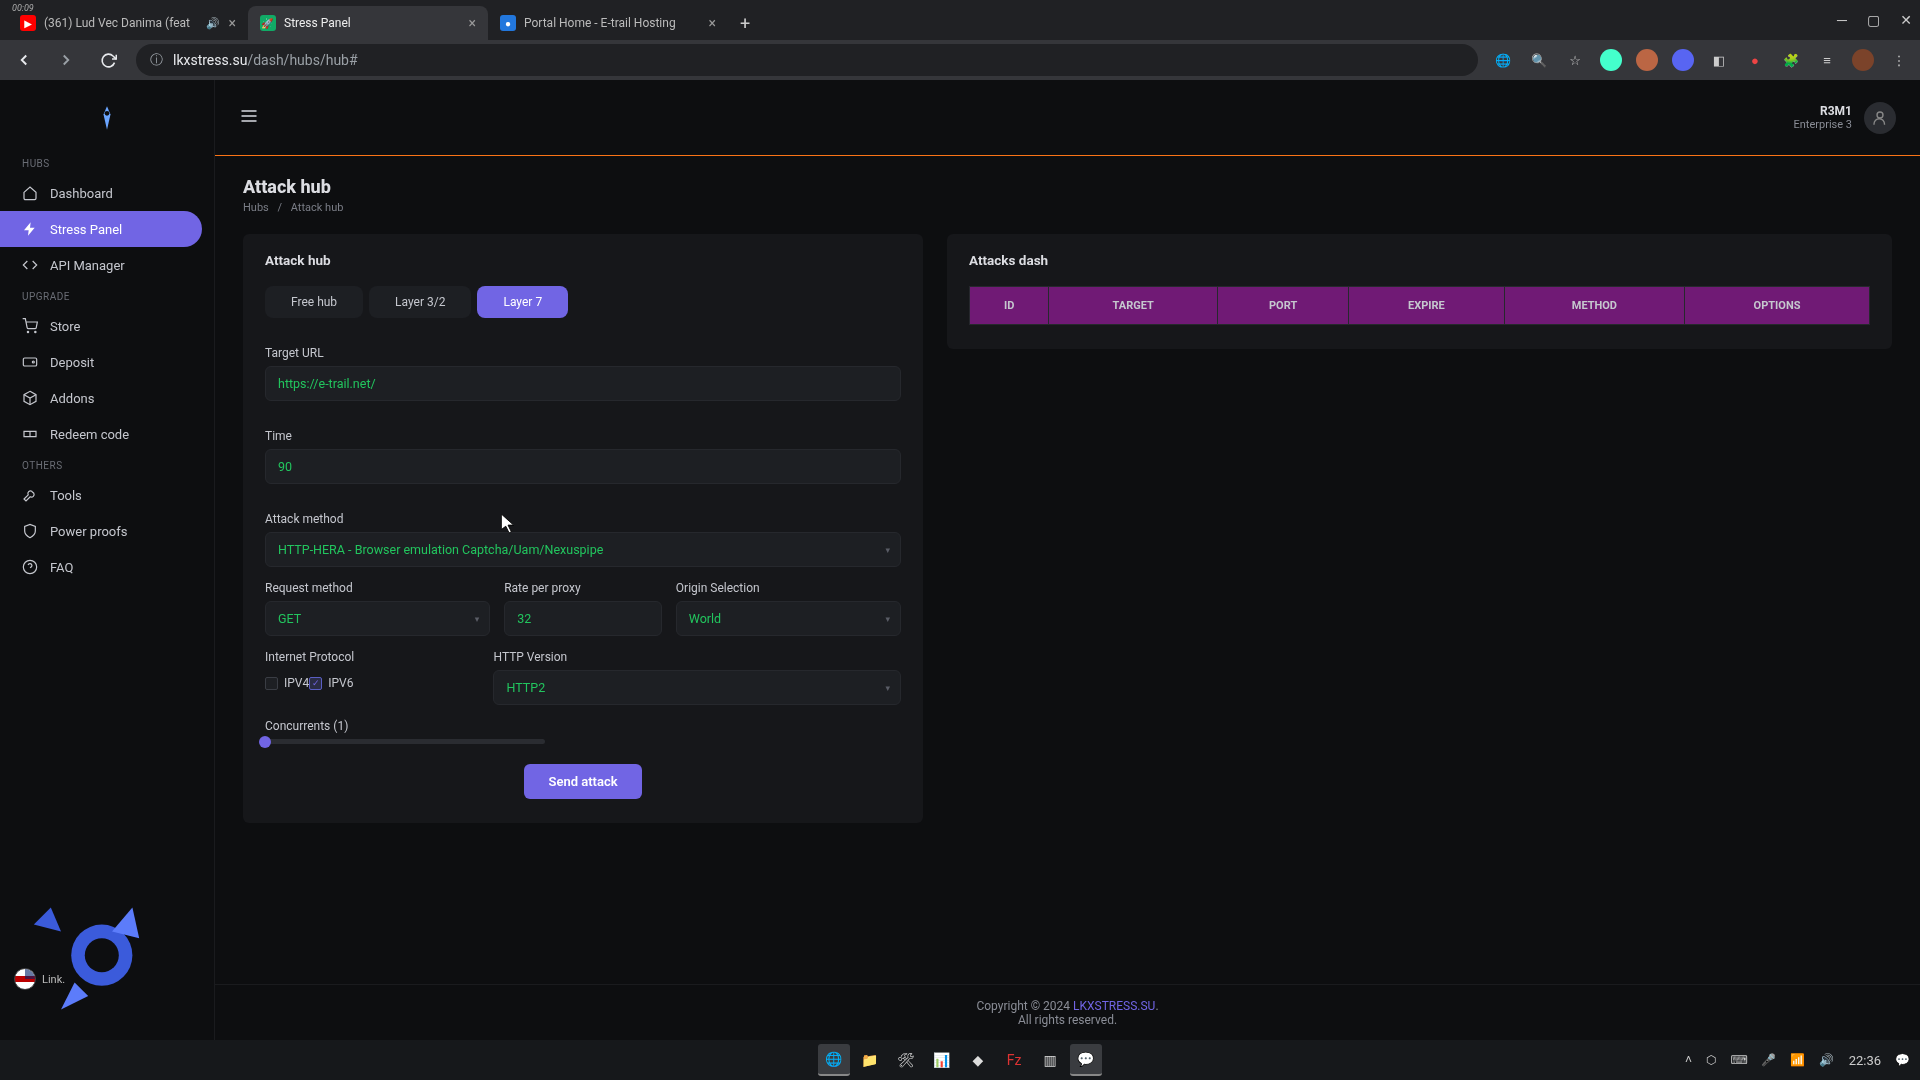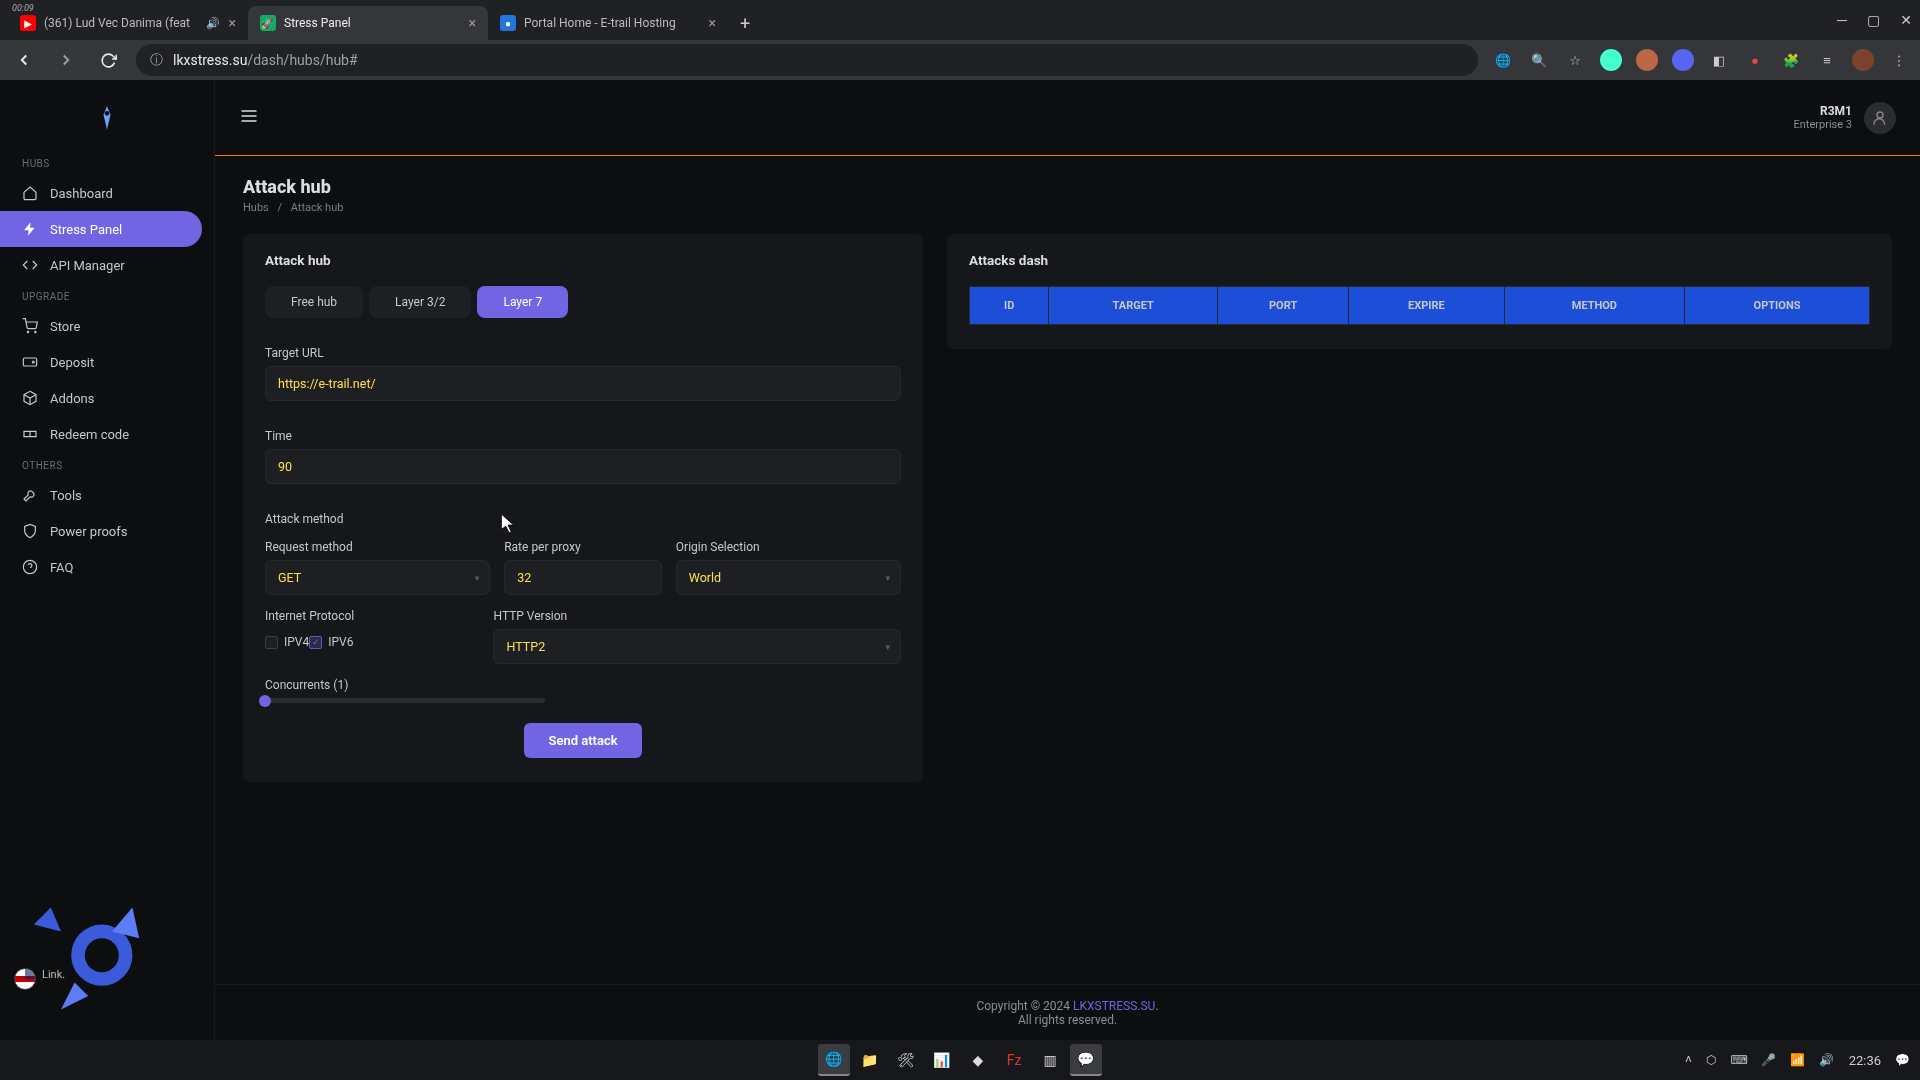--- a/index.html
+++ b/index.html
@@ -34,21 +34,21 @@
 .app { display: flex; height: calc(100% - 80px - 40px); }
 .sidebar { width: 215px; background: #0d0e10; border-right: 1px solid #1a1b1e; padding: 16px 0; position: relative; }
 .logo-small { display: flex; justify-content: center; padding: 8px 0 18px; }
 .logo-small svg { width: 28px; height: 28px; }
 .side-heading { font-size: 10px; color: #6a6d75; padding: 8px 22px 6px; letter-spacing: 0.5px; }
 .side-item { display: flex; align-items: center; gap: 12px; padding: 10px 22px; font-size: 13px; color: #c5c7ce; cursor: pointer; border-radius: 0 22px 22px 0; margin-right: 12px; }
 .side-item.active { background: #7165e4; color: #fff; }
 .side-item .icon { width: 16px; height: 16px; display: inline-flex; align-items: center; justify-content: center; }
 .side-item svg { width: 16px; height: 16px; }
 
-.lang-badge { position: absolute; bottom: 50px; left: 14px; display: flex; align-items: flex-start; gap: 6px; font-size: 11px; color: #bbb; }
+.lang-badge { position: absolute; bottom: 50px; left: 14px; display: flex; align-items: center; gap: 6px; font-size: 11px; color: #bbb; }
 .flag { width: 22px; height: 22px; border-radius: 50%; background: linear-gradient(to bottom, #fff 33%, #b00 33%, #b00 66%, #fff 66%); border: 1px solid #444; position: relative; overflow: hidden; }
 .flag::before { content:""; position:absolute; inset:0; background: conic-gradient(#012169 0 90deg, transparent 0); opacity: 0.6; }
 
 .rocket-logo { position: absolute; bottom: 10px; left: 10px; width: 170px; height: 170px; pointer-events: none; }
 
 .main { flex: 1; background: #0d0e10; display: flex; flex-direction: column; }
 .topbar { height: 76px; border-bottom: 1px solid #f97316; display: flex; align-items: center; justify-content: space-between; padding: 0 24px; }
 .hamburger { color: #c5c7ce; cursor: pointer; }
 .user-block { display: flex; align-items: center; gap: 12px; }
 .user-text { text-align: right; font-size: 11px; }
@@ -66,41 +66,41 @@
 .panel { background: #16171a; border-radius: 6px; padding: 18px 22px 24px; }
 .panel.left { width: 680px; }
 .panel.right { flex: 1; }
 .panel-title { font-size: 13.5px; font-weight: 700; color: #dcdde2; margin-bottom: 18px; }
 
 .tabs { display: flex; gap: 6px; margin-bottom: 18px; }
 .tab-pill { padding: 9px 26px; border-radius: 8px; font-size: 12px; color: #c5c7ce; cursor: pointer; background: #1d1f23; }
 .tab-pill.active { background: #7165e4; color: #fff; }
 
 .field-label { font-size: 12px; color: #c5c7ce; margin-bottom: 6px; display: block; }
-.field { background: #1d1f23; border: 1px solid #26282d; border-radius: 6px; padding: 9px 12px; font-size: 12.5px; color: #fde047; width: 100%; }
+.field { background: #1d1f23; border: 1px solid #26282d; border-radius: 6px; padding: 9px 12px; font-size: 12.5px; color: #22c55e; width: 100%; }
 .field.select { position: relative; }
 .field.select::after { content: "▾"; position: absolute; right: 10px; top: 50%; transform: translateY(-50%); font-size: 9px; color: #5a5d66; }
 .form-group { margin-bottom: 14px; margin-top: 28px; }
 .form-row { display: flex; gap: 14px; margin-bottom: 14px; }
 .form-row > div { flex: 1; }
 
 .checks { display: flex; gap: 0; padding-top: 6px; font-size: 12px; color: #c5c7ce; }
 .chk { display: flex; align-items: center; gap: 6px; }
 .chk-box { width: 13px; height: 13px; border: 1px solid #3a3d44; border-radius: 2px; display: inline-flex; align-items: center; justify-content: center; font-size: 9px; color: #7165e4; background: #1d1f23; }
 .chk-box.on { background: #2a2c45; border-color: #5a5ec4; }
 
 .slider-wrap { margin-bottom: 20px; }
 .slider { width: 280px; height: 5px; background: #2a2c31; border-radius: 3px; position: relative; }
 .slider .thumb { position: absolute; left: 0; top: 50%; transform: translate(-50%, -50%); width: 12px; height: 12px; background: #7165e4; border-radius: 50%; }
 
 .submit-row { display: flex; justify-content: center; }
 .btn-primary { background: #7165e4; color: #fff; border: none; padding: 10px 24px; border-radius: 6px; font-size: 13px; font-weight: 600; cursor: pointer; }
 
 .table { width: 100%; border-collapse: collapse; }
-.table th { background: #1d4ed8; padding: 12px 8px; font-size: 11px; font-weight: 700; color: #c5c7ce; border: 1px solid #26282d; text-align: center; }
+.table th { background: #701a75; padding: 12px 8px; font-size: 11px; font-weight: 700; color: #c5c7ce; border: 1px solid #26282d; text-align: center; }
 
 .footer { height: 56px; border-top: 1px solid #1a1b1e; display: flex; flex-direction: column; align-items: center; justify-content: center; font-size: 12px; color: #8a8d96; background: #0d0e10; }
 .footer a { color: #7165e4; text-decoration: none; }
 
 
 .taskbar { position: absolute; bottom: 0; left: 0; right: 0; height: 40px; background: #16181b; display: flex; align-items: center; justify-content: space-between; padding: 0 10px; }
 .tb-center { display: flex; gap: 4px; position: absolute; left: 50%; transform: translateX(-50%); }
 .tb-ico { width: 32px; height: 32px; border-radius: 3px; display: flex; align-items: center; justify-content: center; font-size: 14px; color: #ddd; }
 .tb-ico.hl { background: #3a3c40; border-bottom: 2px solid #888; }
 .tb-right { display: flex; align-items: center; gap: 14px; font-size: 12px; color: #ccc; }
@@ -340,20 +340,21 @@
             <div class="field">https://e-trail.net/</div>
           </div>
 
           <div class="form-group">
             <label class="field-label">Time</label>
             <div class="field">90</div>
           </div>
 
           <div class="form-group">
             <label class="field-label">Attack method</label>
+            <div class="field select">HTTP-HERA - Browser emulation Captcha/Uam/Nexuspipe</div>
           </div>
 
           <div class="form-row">
             <div>
               <label class="field-label">Request method</label>
               <div class="field select">GET</div>
             </div>
             <div style="flex:0.7">
               <label class="field-label">Rate per proxy</label>
               <div class="field">32</div>

